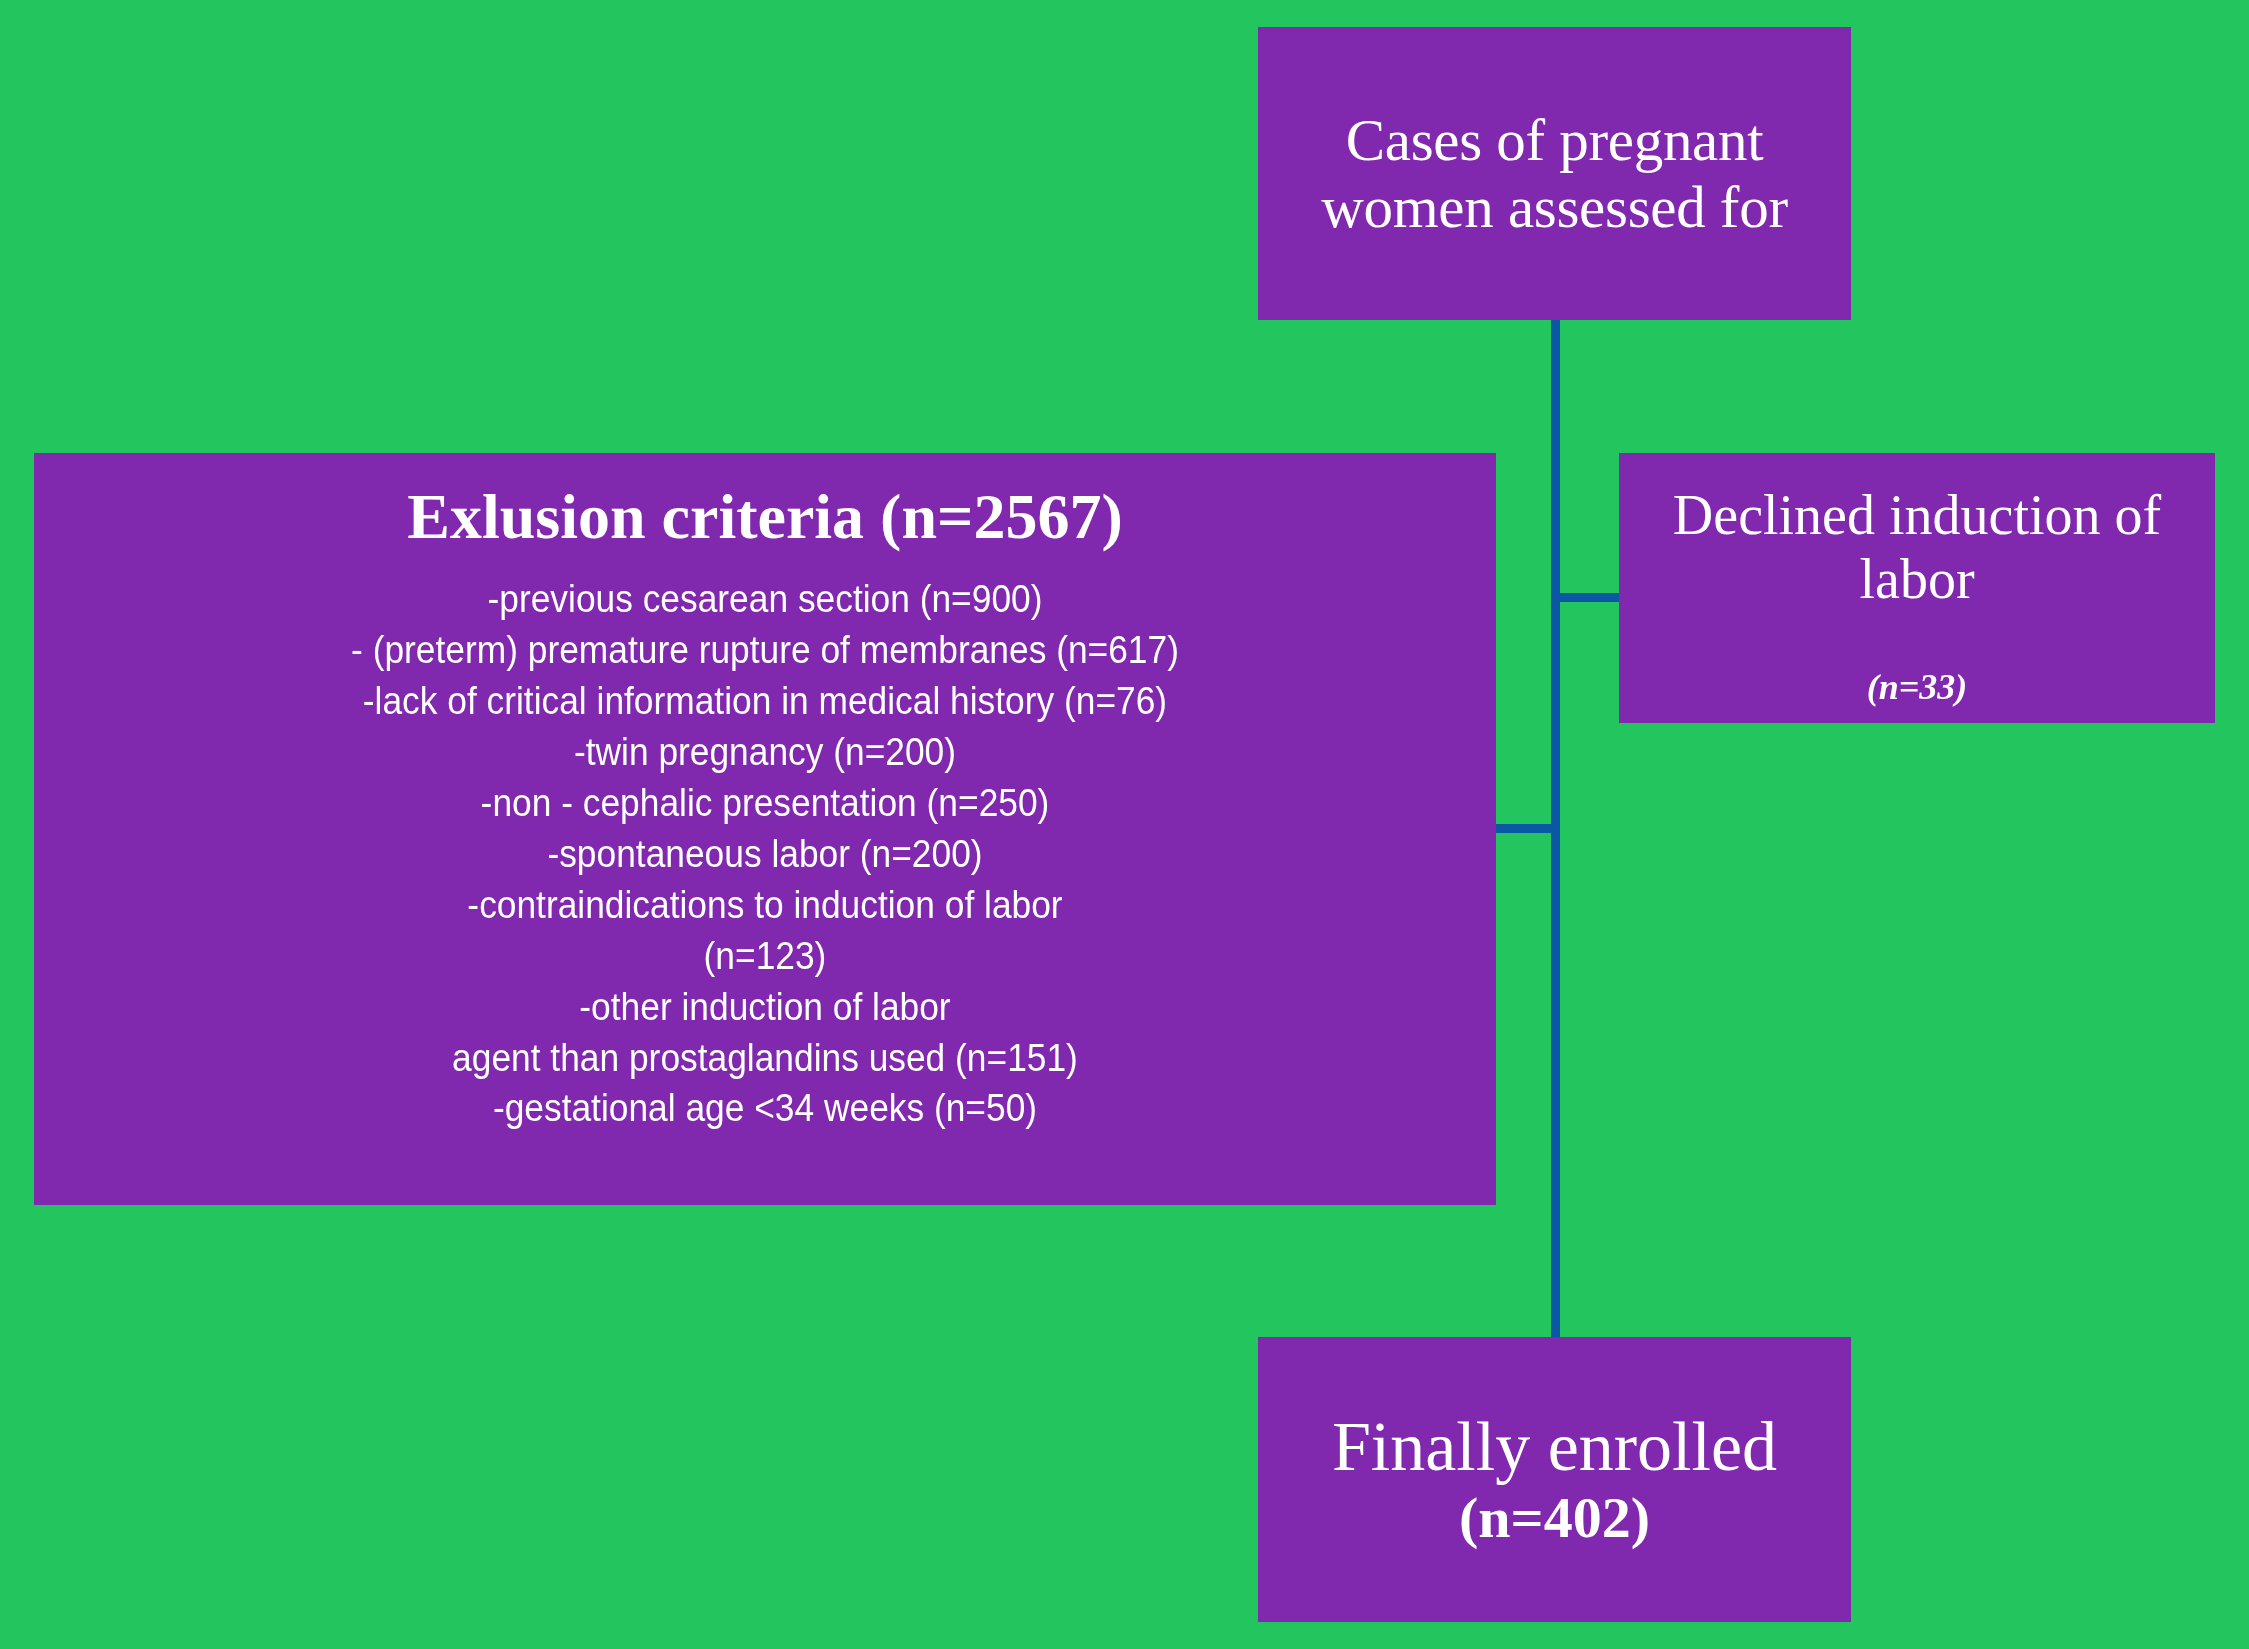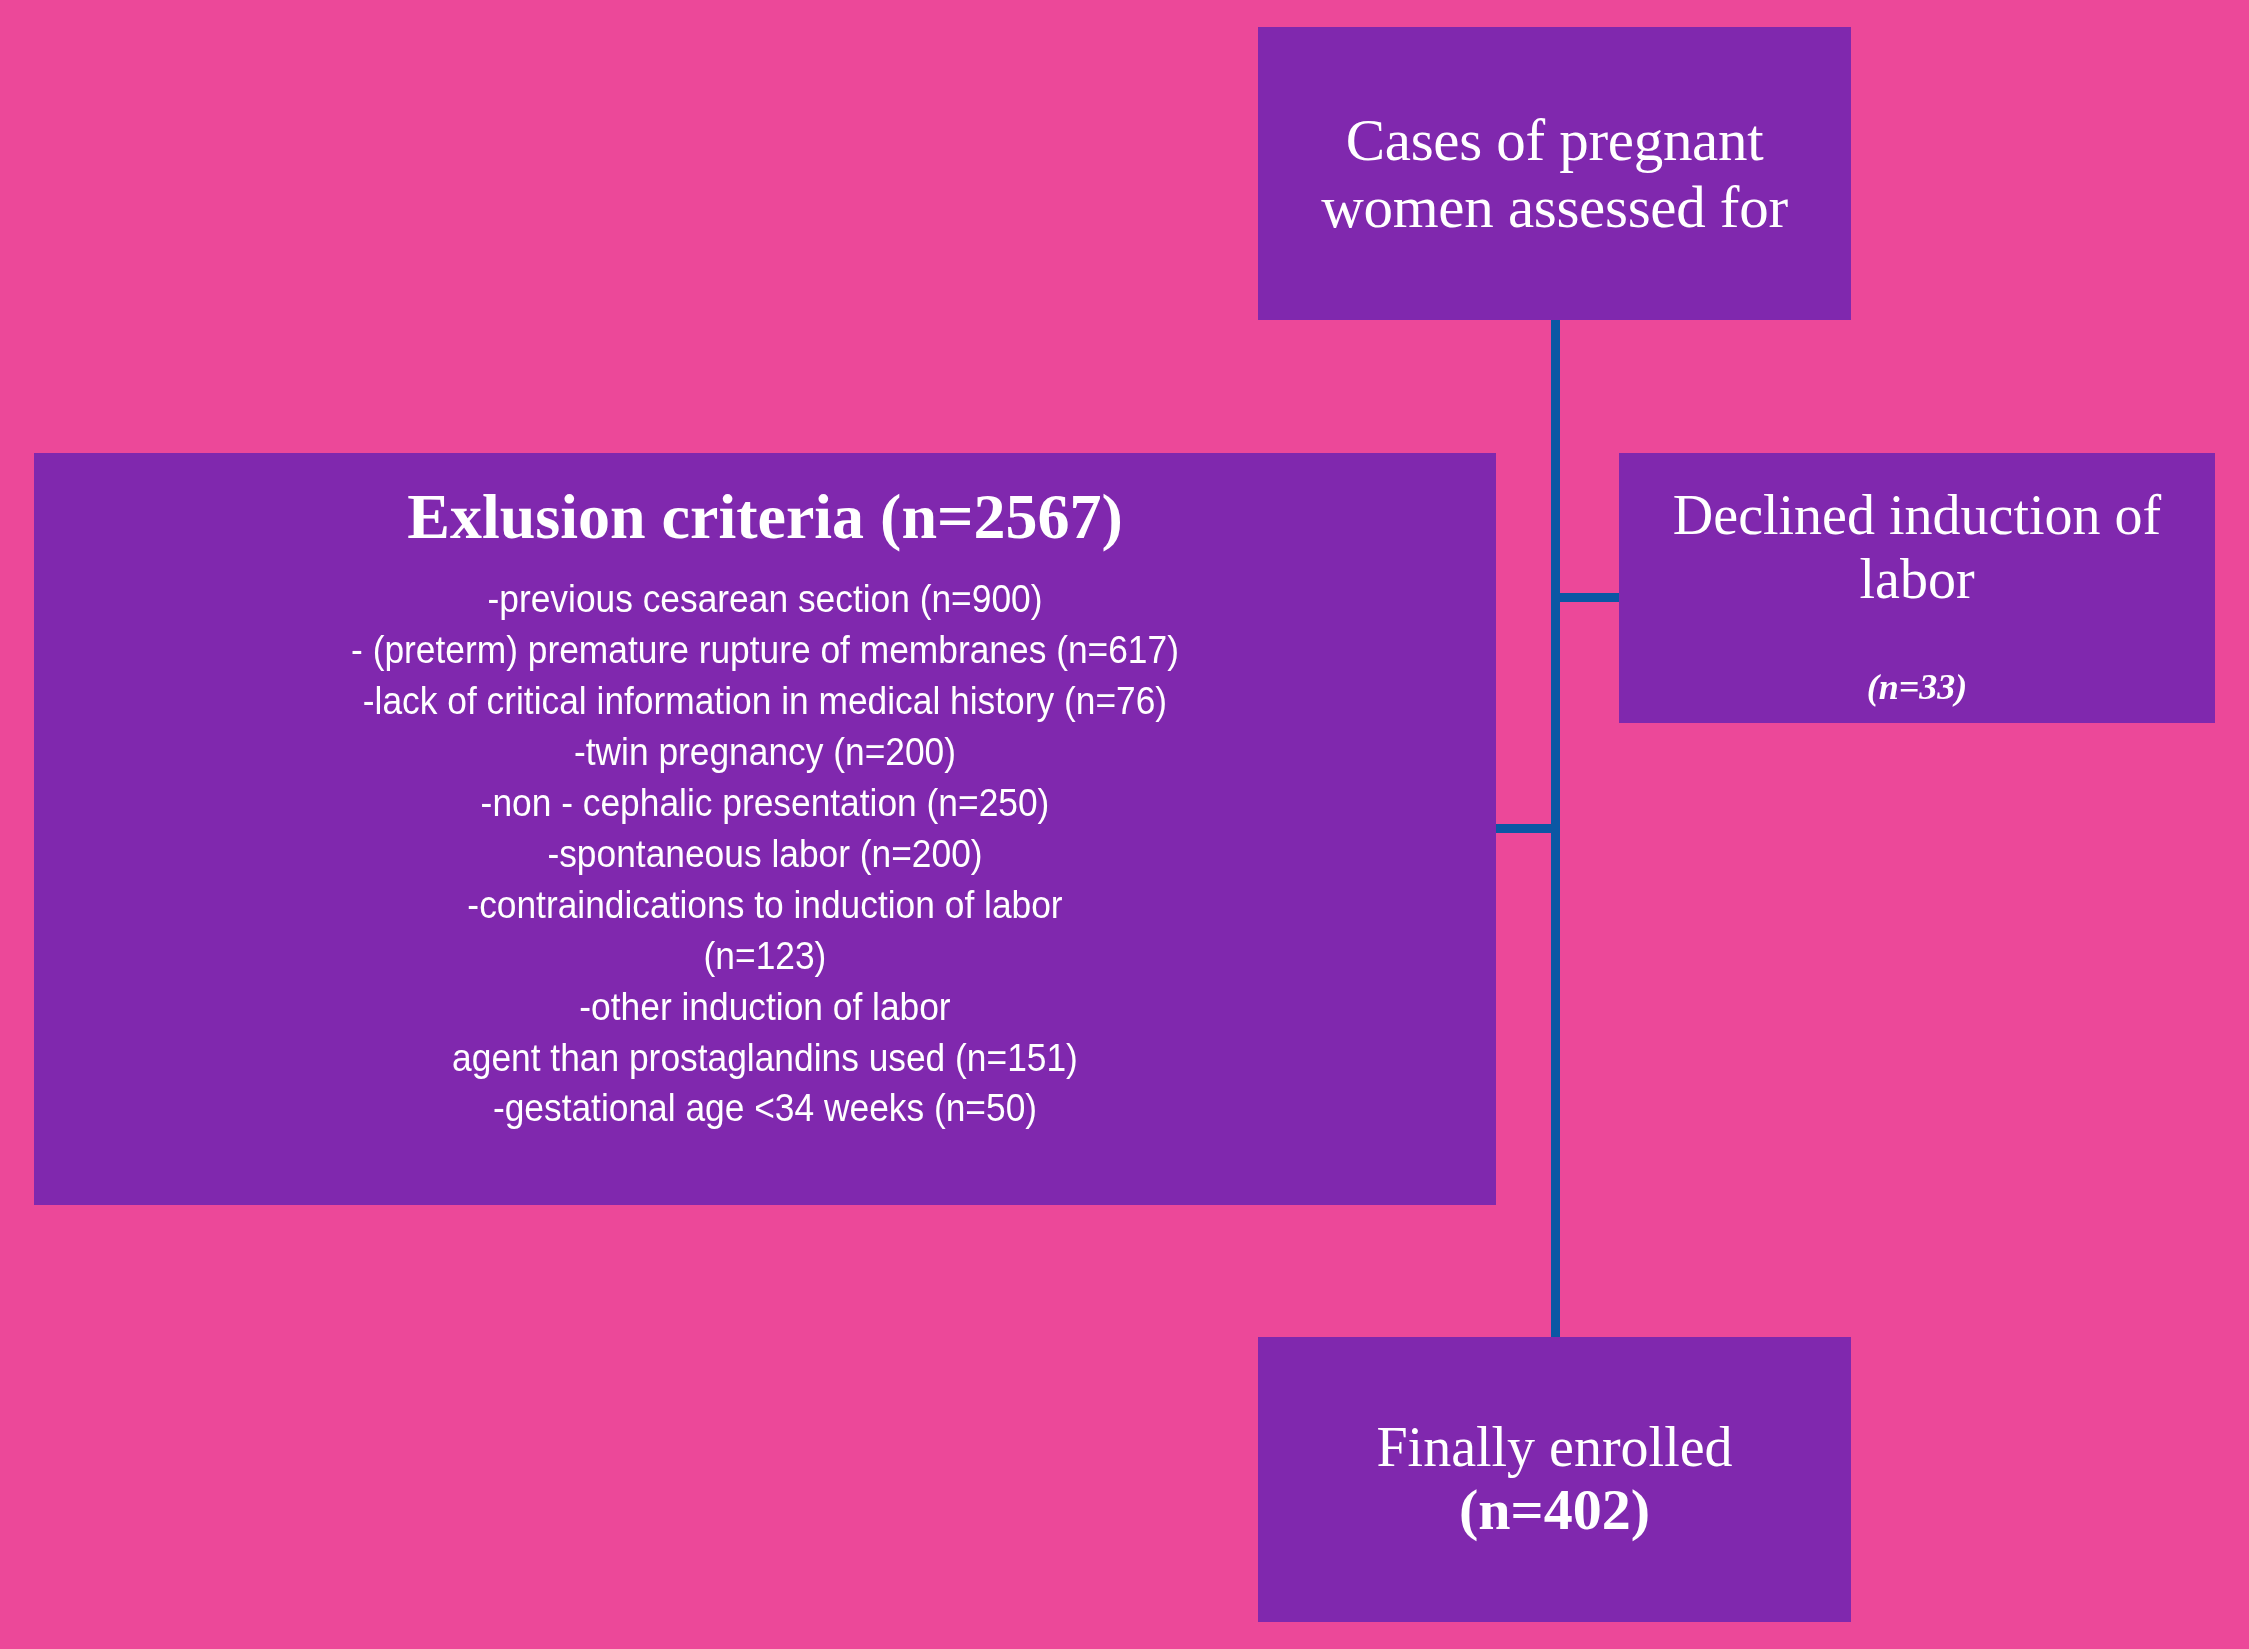--- a/index.html
+++ b/index.html
@@ -4,21 +4,21 @@
 <style>
   html, body {
     margin: 0;
     padding: 0;
     background: #ffffff;
   }
   #canvas {
     position: relative;
     width: 2250px;
     height: 1649px;
-    background: #ec4899;
+    background: #22c55e;
     overflow: hidden;
     font-family: "Liberation Serif", "DejaVu Serif", serif;
   }
 
   .box {
     position: absolute;
     background: #8028AE;
     color: #ffffff;
     box-sizing: border-box;
     display: flex;
@@ -98,21 +98,21 @@
   }
 
   
   #node-enrolled {
     left: 1258px;
     top: 1337px;
     width: 593px;
     height: 285px;
   }
   #node-enrolled .enr-text {
-    font-size: 56px;
+    font-size: 70px;
     line-height: 1.12;
     text-align: center;
   }
   #node-enrolled .enr-count {
     font-size: 58px;
     font-weight: bold;
     line-height: 1.12;
   }
 
   

